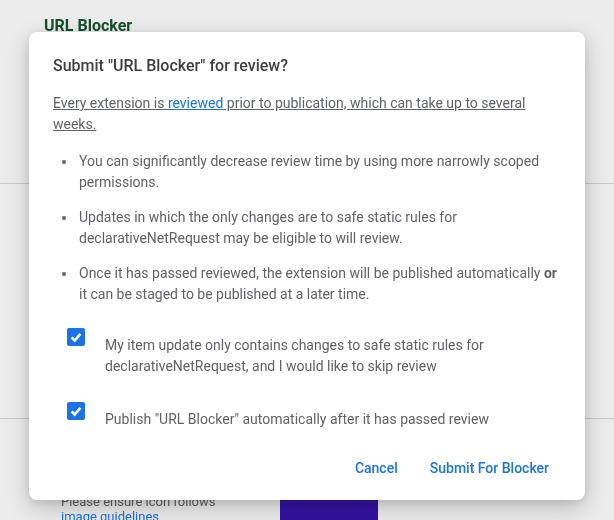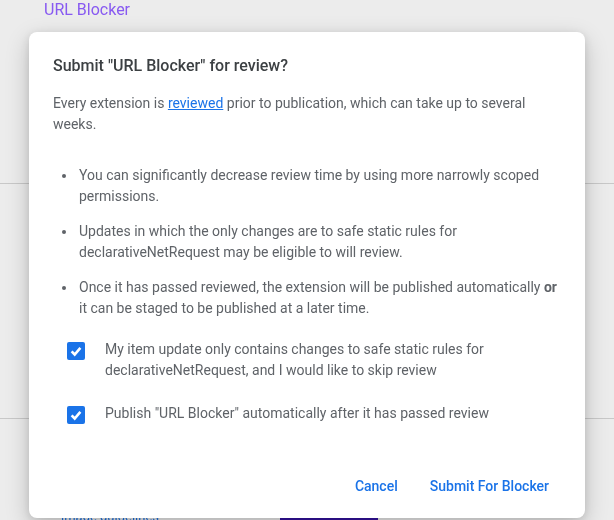--- a/index.html
+++ b/index.html
@@ -12,23 +12,23 @@
     position: relative;
     color: #3c4043;
   }
   .bg {
     position: absolute;
     top: 0; left: 0; right: 0; bottom: 0;
     padding: 0 24px;
   }
   .bg-title {
     font-size: 16px;
-    color: #8b5cf6;
-    padding: 0 20px;
-    font-weight: 400;
+    color: #14532d;
+    padding: 16px 20px;
+    font-weight: 700;
     line-height: 1.2;
   }
   .bg-hr {
     position: absolute;
     top: 183px;
     left: 0; right: 0;
     border: none;
     border-top: 1px solid #ccc;
   }
   .bg-hr2 {
@@ -78,21 +78,22 @@
     font-weight: 500;
     color: #3c4043;
     margin-bottom: 18px;
   }
   .dialog-body {
     font-size: 14px;
     color: #5f6368;
     line-height: 1.5;
   }
   .dialog-body p {
-    margin-bottom: 30px;
+    margin-bottom: 16px;
+    text-decoration: underline;
   }
   .dialog-body a {
     color: #1a73e8;
     text-decoration: underline;
   }
   .dialog-body ul {
     padding-left: 24px;
     margin-bottom: 12px;
   }
   .dialog-body li {
@@ -104,20 +105,21 @@
     align-items: flex-start;
     padding: 6px 0 6px 14px;
     margin-bottom: 10px;
   }
   .check-row .label {
     flex: 1;
     font-size: 14px;
     color: #5f6368;
     line-height: 1.5;
     padding-left: 20px;
+    margin-top: 10px;
   }
   .checkbox {
     width: 18px;
     height: 18px;
     background: #1a73e8;
     border-radius: 2px;
     display: flex;
     align-items: center;
     justify-content: center;
     flex-shrink: 0;
@@ -127,21 +129,21 @@
     width: 14px;
     height: 14px;
     fill: none;
     stroke: #fff;
     stroke-width: 3;
   }
   .actions {
     display: flex;
     justify-content: flex-end;
     gap: 8px;
-    margin-top: 40px;
+    margin-top: 16px;
   }
   .btn {
     font-size: 14px;
     font-weight: 500;
     color: #1a73e8;
     background: none;
     border: none;
     padding: 8px 12px;
     cursor: pointer;
     border-radius: 4px;

